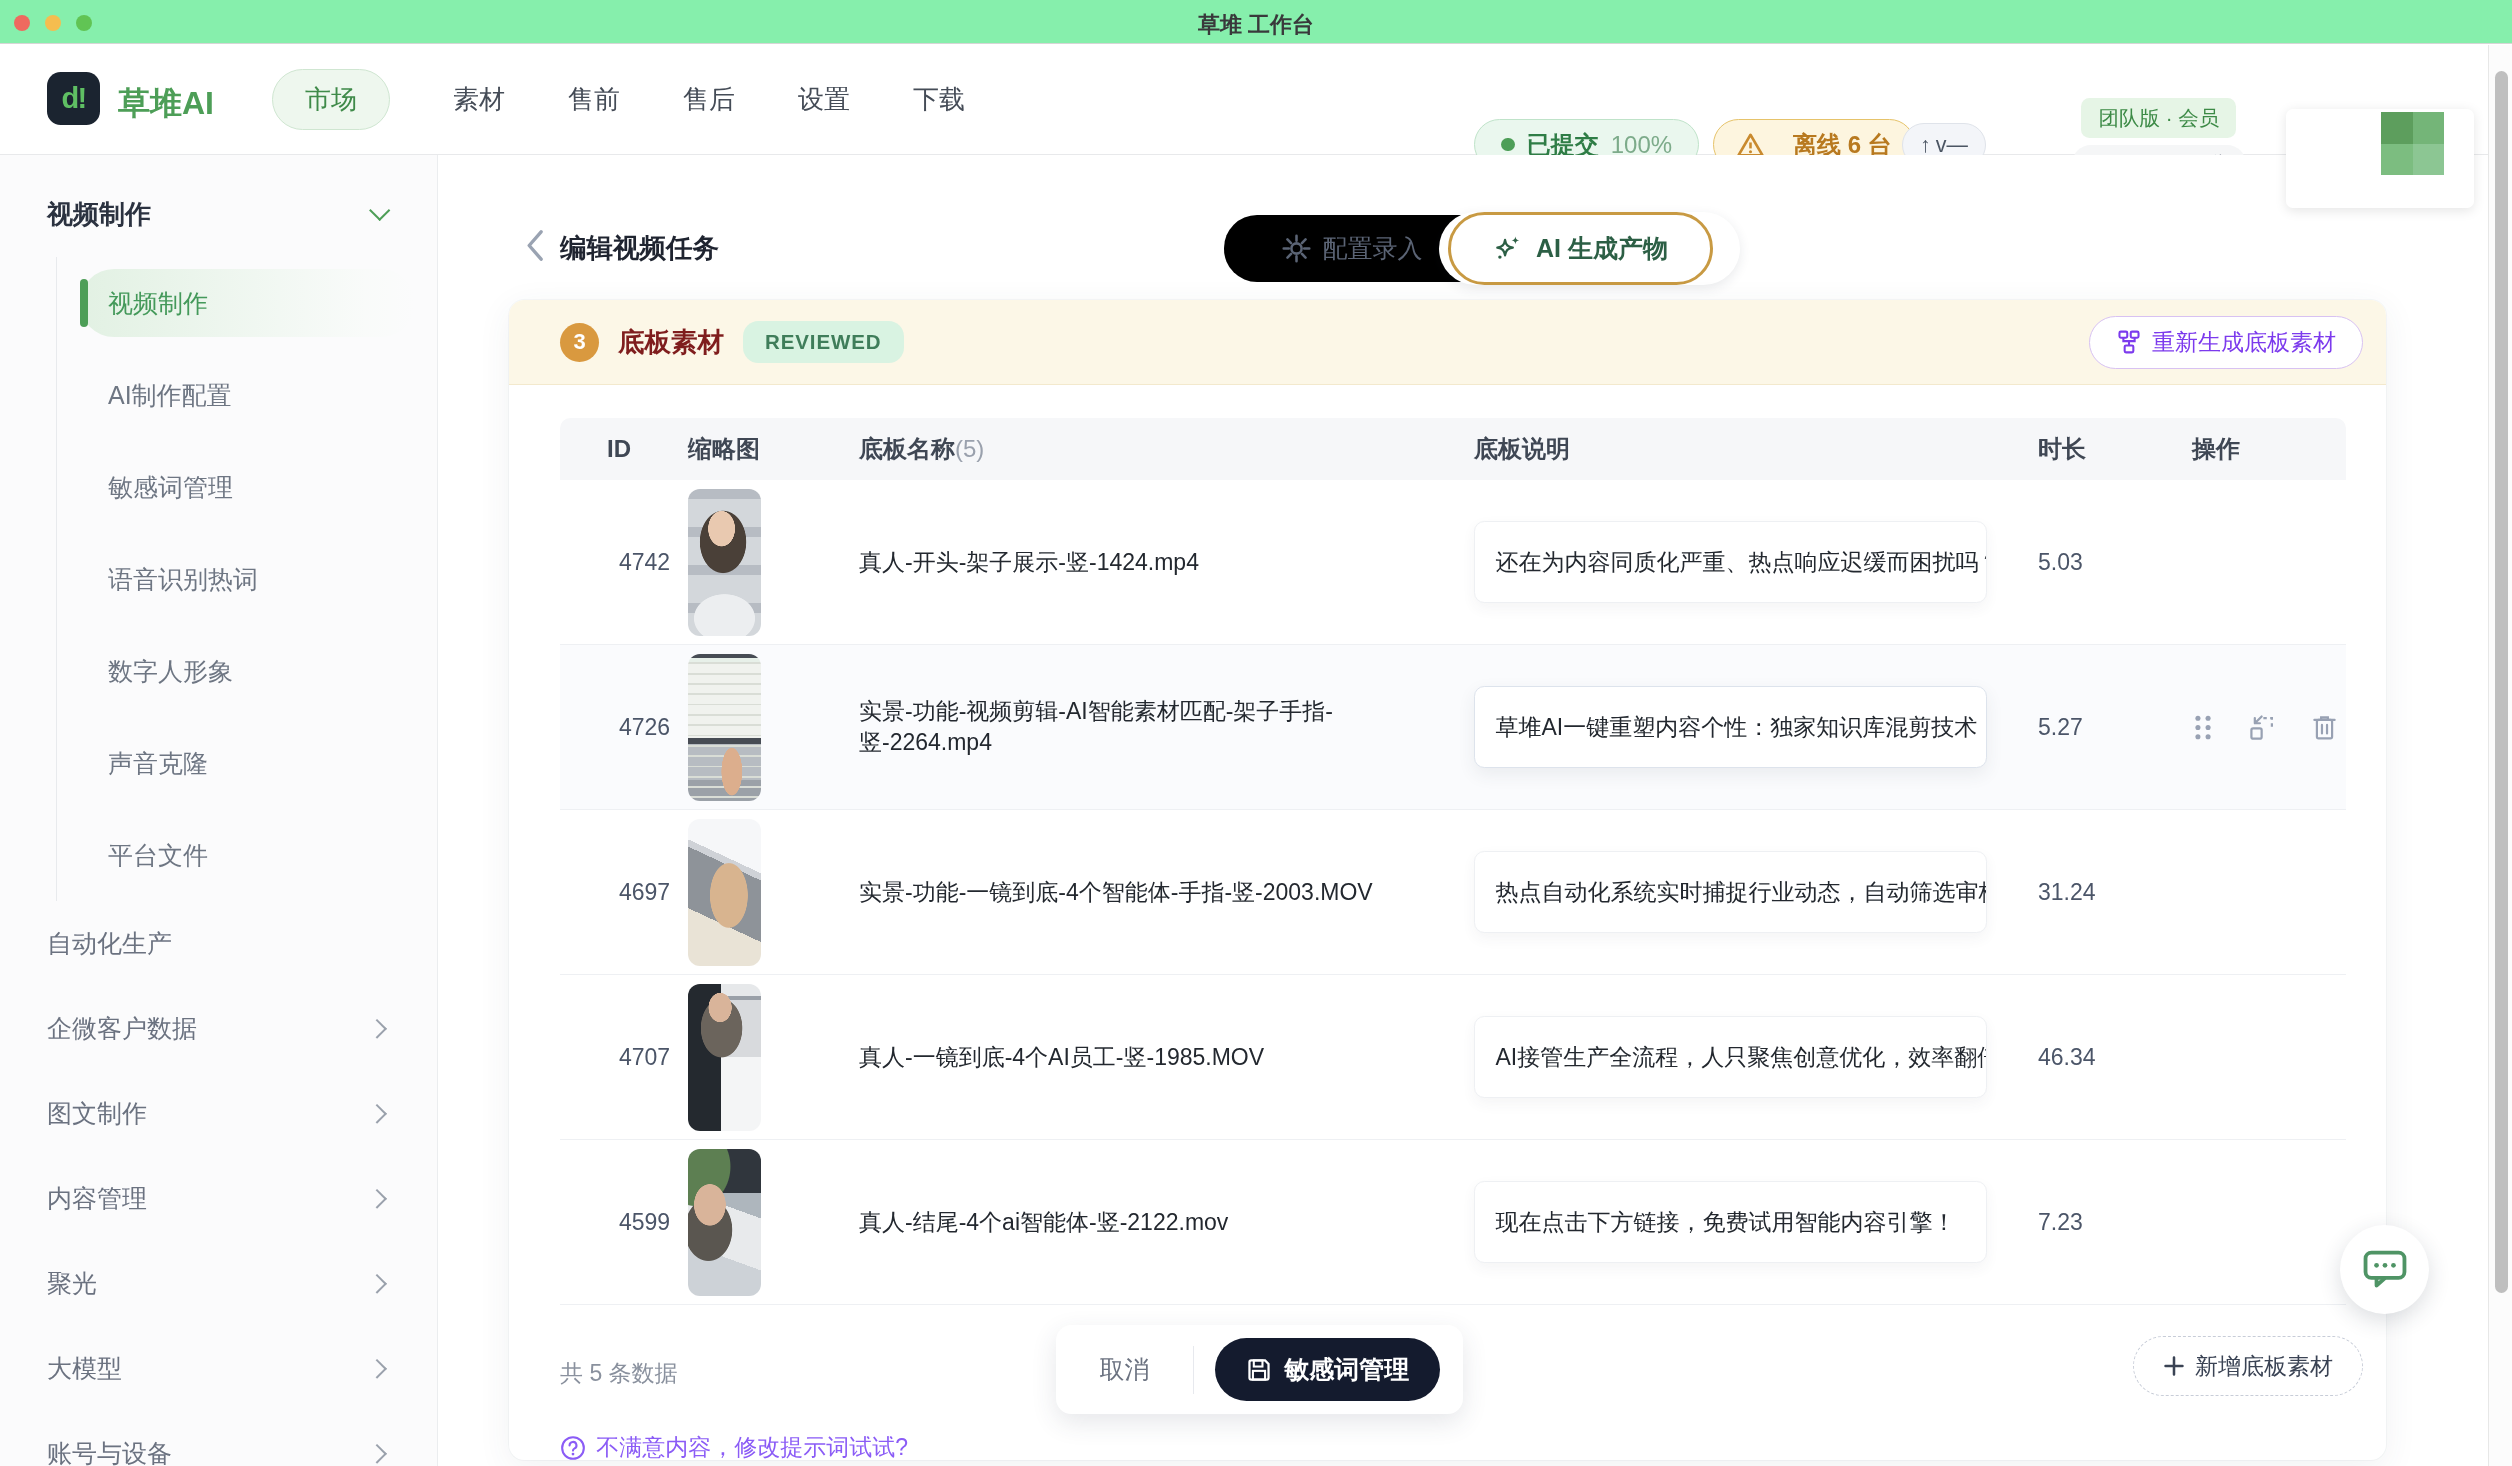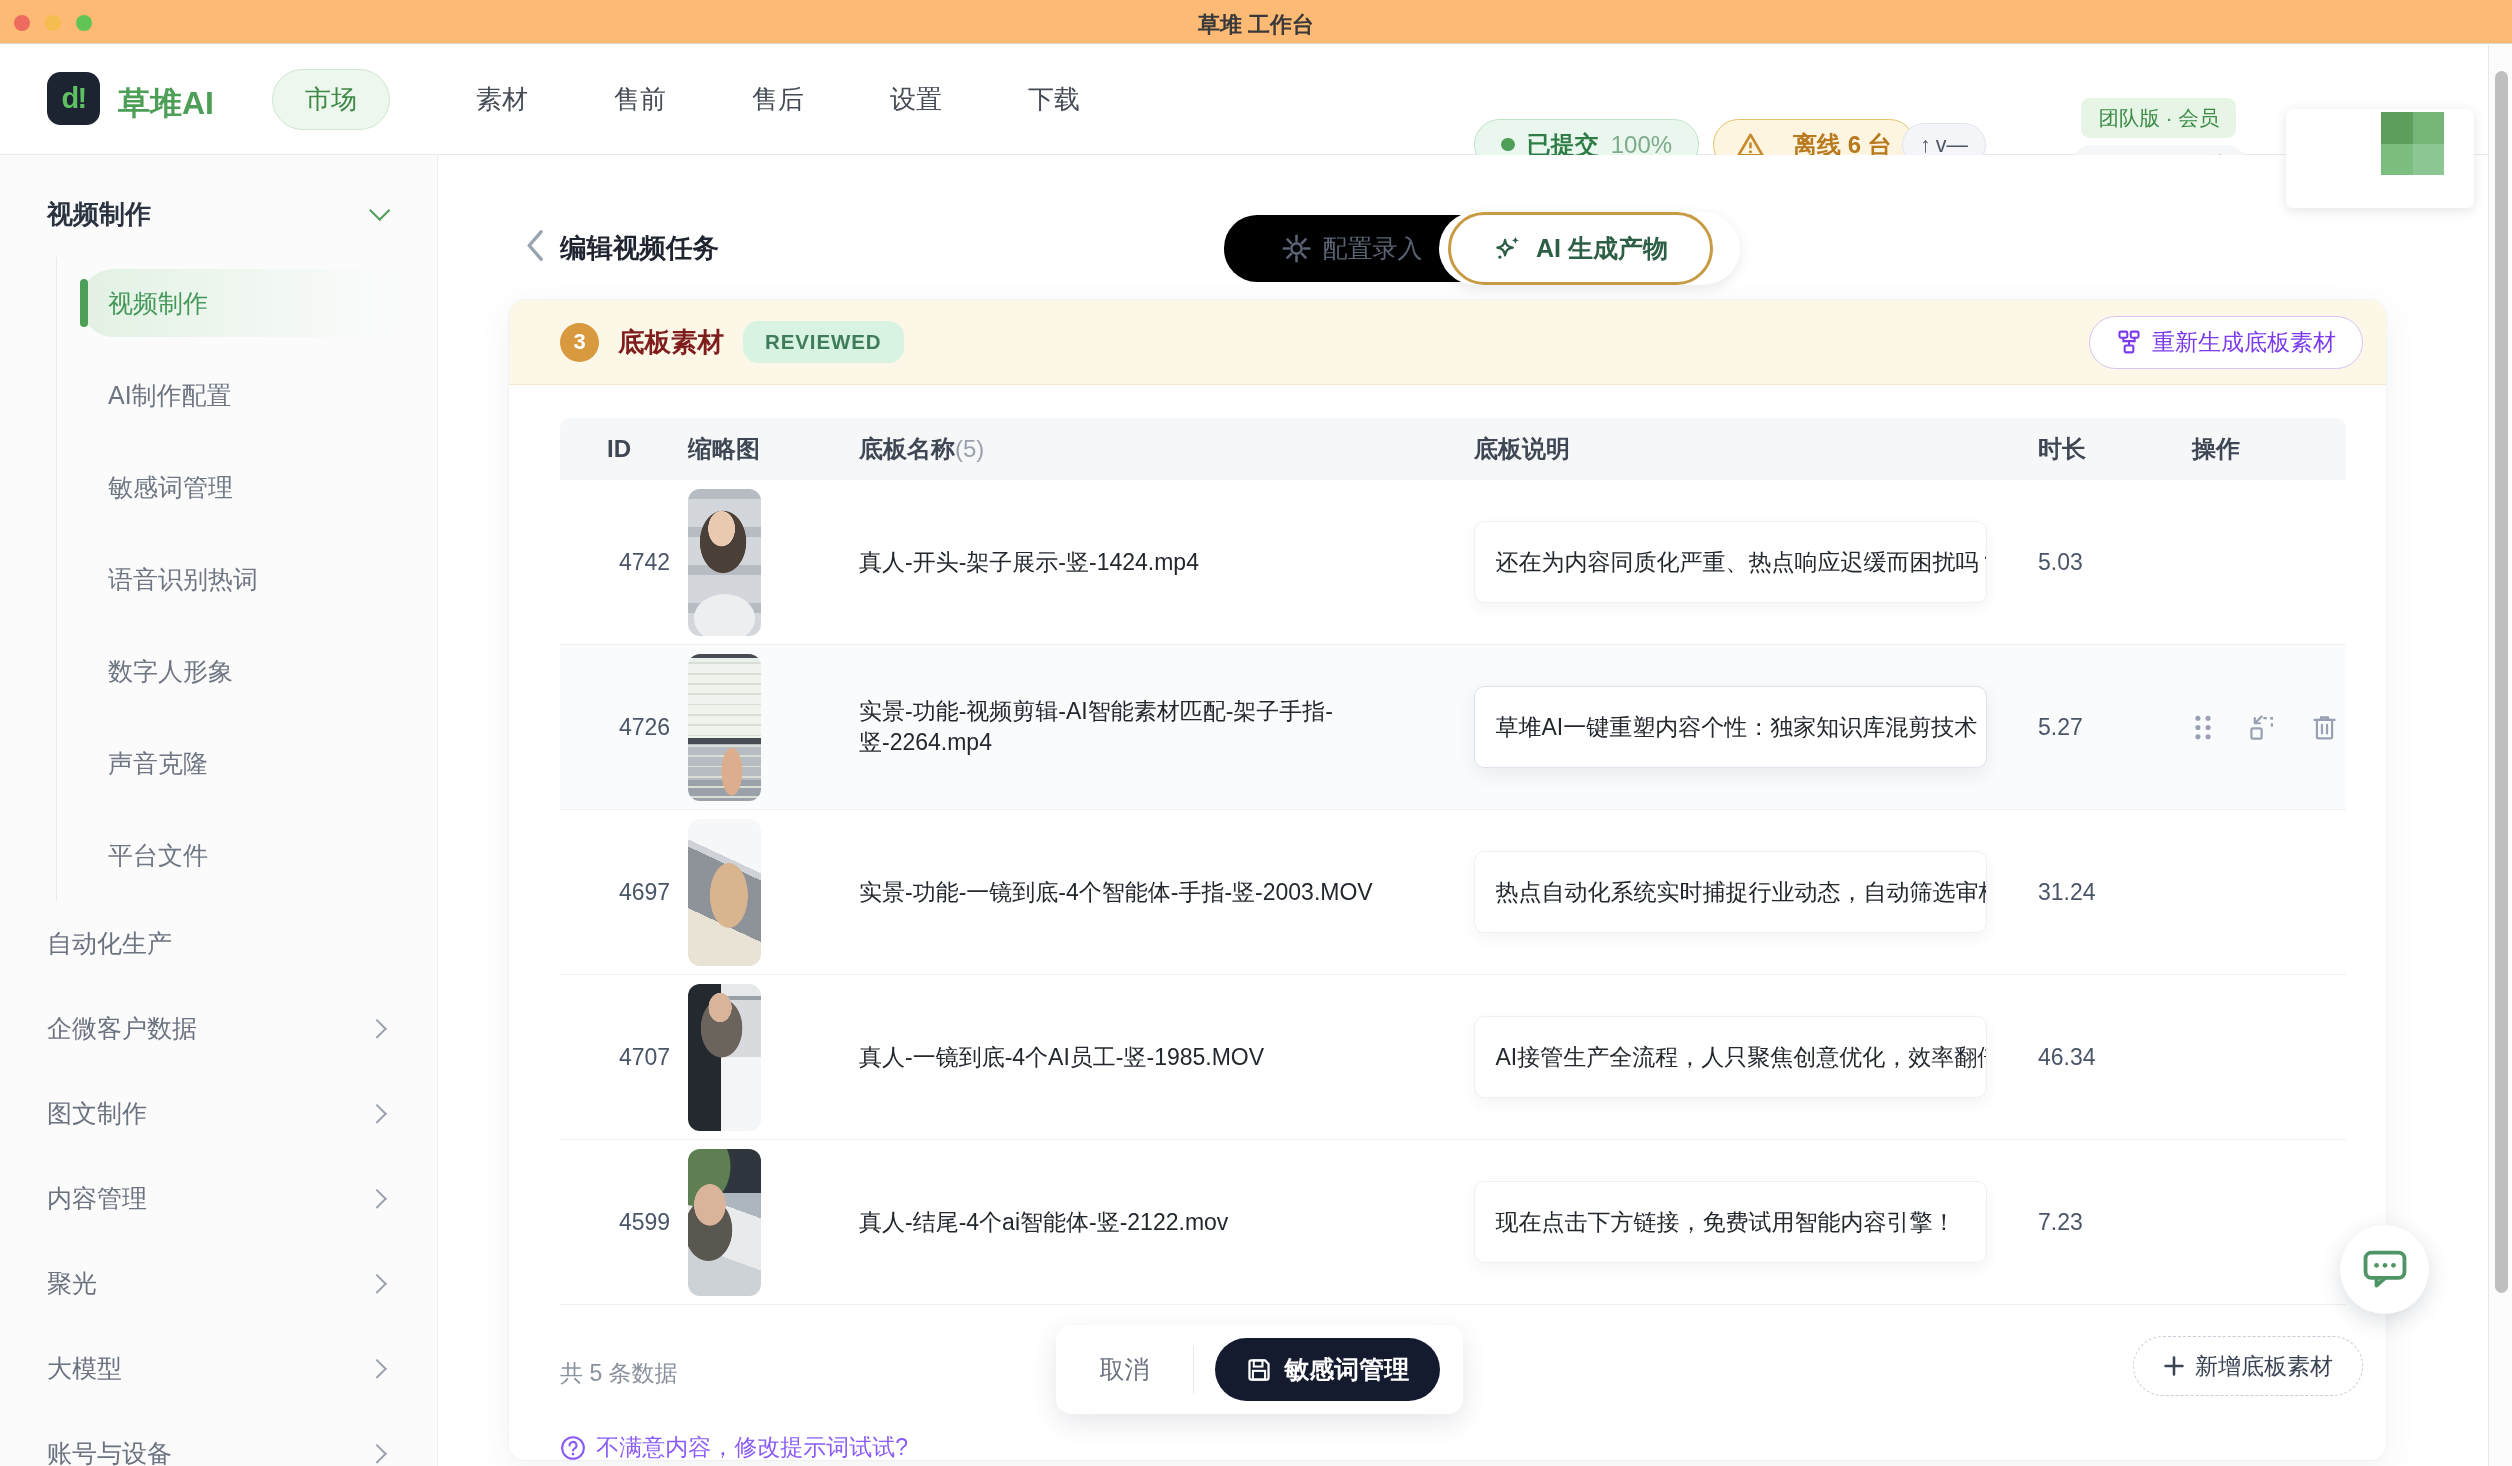--- a/index.html
+++ b/index.html
@@ -1,33 +1,33 @@
 <!DOCTYPE html>
 <html style="font-size:13.7px"><head>
 <meta charset="utf-8">
 <style>
   * { margin:0; padding:0; box-sizing:border-box; }
   html,body { width:2512px; height:1466px; overflow:hidden; }
   body { font-family:"Liberation Sans","DejaVu Sans",sans-serif; background:#fff; color:#1f2430; }
   .screen { position:relative; width:2512px; height:1466px; background:#fff; }
 
   
-  .titlebar { position:relative; height:44px; background:#fdba74; border-bottom:0.9px solid #d6d6d6; }
+  .titlebar { position:relative; height:44px; background:#86efac; border-bottom:0.9px solid #d6d6d6; }
   .lights { position:absolute; left:13.7px; top:14.5px; display:flex; gap:15.4px; }
   .light { width:16px; height:16px; border-radius:50%; }
   .light.red { background:#ee6a5f; }
   .light.yellow { background:#f5bd4f; }
   .light.green { background:#61c454; }
   .win-title { position:absolute; left:0; right:0; top:10.3px; text-align:center; font-size:22px; font-weight:bold; color:#39393b; }
 
   
   .header { position:relative; height:111px; background:#fff; border-bottom:0.9px solid #e8e9eb; }
   .logo { position:absolute; left:47px; top:28px; width:53px; height:53px; border-radius:13.7px; background:#1b2430; display:flex; align-items:center; justify-content:center; color:#5fbf63; font-weight:bold; font-size:29px; letter-spacing:-1.7px; }
   .brand { position:absolute; left:118px; top:38px; font-size:32px; font-weight:bold; color:#4d9e57; }
-  .nav { position:absolute; left:272px; top:0; height:111px; display:flex; align-items:center; gap:86px; }
+  .nav { position:absolute; left:272px; top:0; height:111px; display:flex; align-items:center; gap:63px; }
   .nav-item { font-size:26px; color:#454c57; cursor:pointer; padding:13.7px 0; }
   .nav-item.active { background:#eef7ee; border:1.7px solid #cfe6d1; color:#3f8a49; border-radius:31px; padding:12px 32px; }
 
   .pill { display:flex; align-items:center; border-radius:29px; font-size:24px; }
   .pill-submitted { position:absolute; left:1474px; top:75px; height:51px; padding:0 26px; gap:12px; background:#eaf7ee; border:1.7px solid #bfe3c9; color:#2f7d46; font-weight:bold; }
   .pill-submitted .pct { color:#7dab8a; font-weight:normal; }
   .dot { width:13.7px; height:13.7px; border-radius:50%; background:#4d9e57; }
   .pill-offline { position:absolute; left:1713px; top:75px; height:51px; padding:0 22px; gap:28px; background:#fdf5df; border:1.7px solid #e6c36a; color:#b8791f; font-weight:bold; }
   .pill-version { position:absolute; left:1902px; top:79px; height:44px; padding:0 17px; gap:5.1px; background:#f3f5f9; border:0.9px solid #dfe3ea; color:#4b5563; font-size:21.4px; }
   .member-col { position:absolute; left:2072px; top:54px; display:flex; flex-direction:column; align-items:center; gap:6.8px; }

